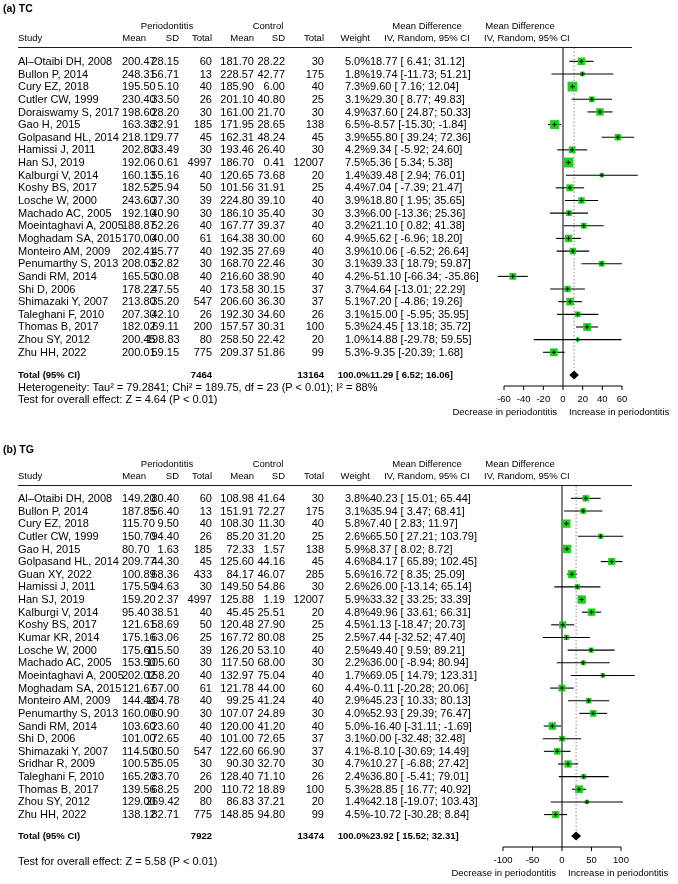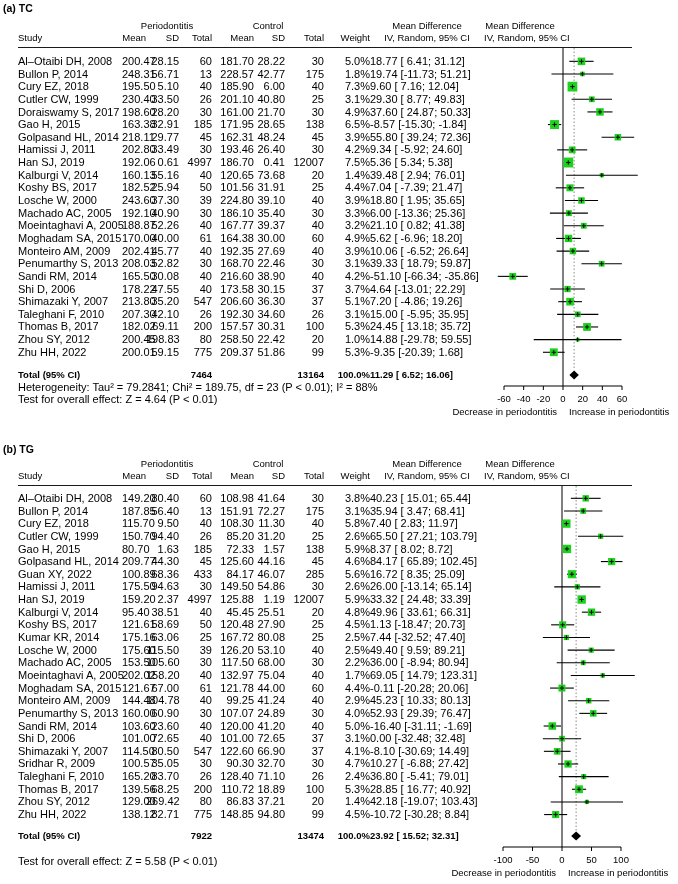--- a/index.html
+++ b/index.html
@@ -568,21 +568,21 @@
         </div>
         <div class="grid row">
           <span class="c1">Han SJ, 2019</span>
           <span class="c2 num">159.20</span>
           <span class="c3 num">2.37</span>
           <span class="c4 num">4997</span>
           <span class="c5 num">125.88</span>
           <span class="c6 num">1.19</span>
           <span class="c7 num">12007</span>
           <span class="c8 num">5.9%</span>
-          <span class="c9 md">33.32 [ 24.48; 33.39]</span>
+          <span class="c9 md">33.32 [ 33.25; 33.39]</span>
         </div>
         <div class="grid row">
           <span class="c1">Kalburgi V, 2014</span>
           <span class="c2 num">95.40</span>
           <span class="c3 num">38.51</span>
           <span class="c4 num">40</span>
           <span class="c5 num">45.45</span>
           <span class="c6 num">25.51</span>
           <span class="c7 num">20</span>
           <span class="c8 num">4.8%</span>

